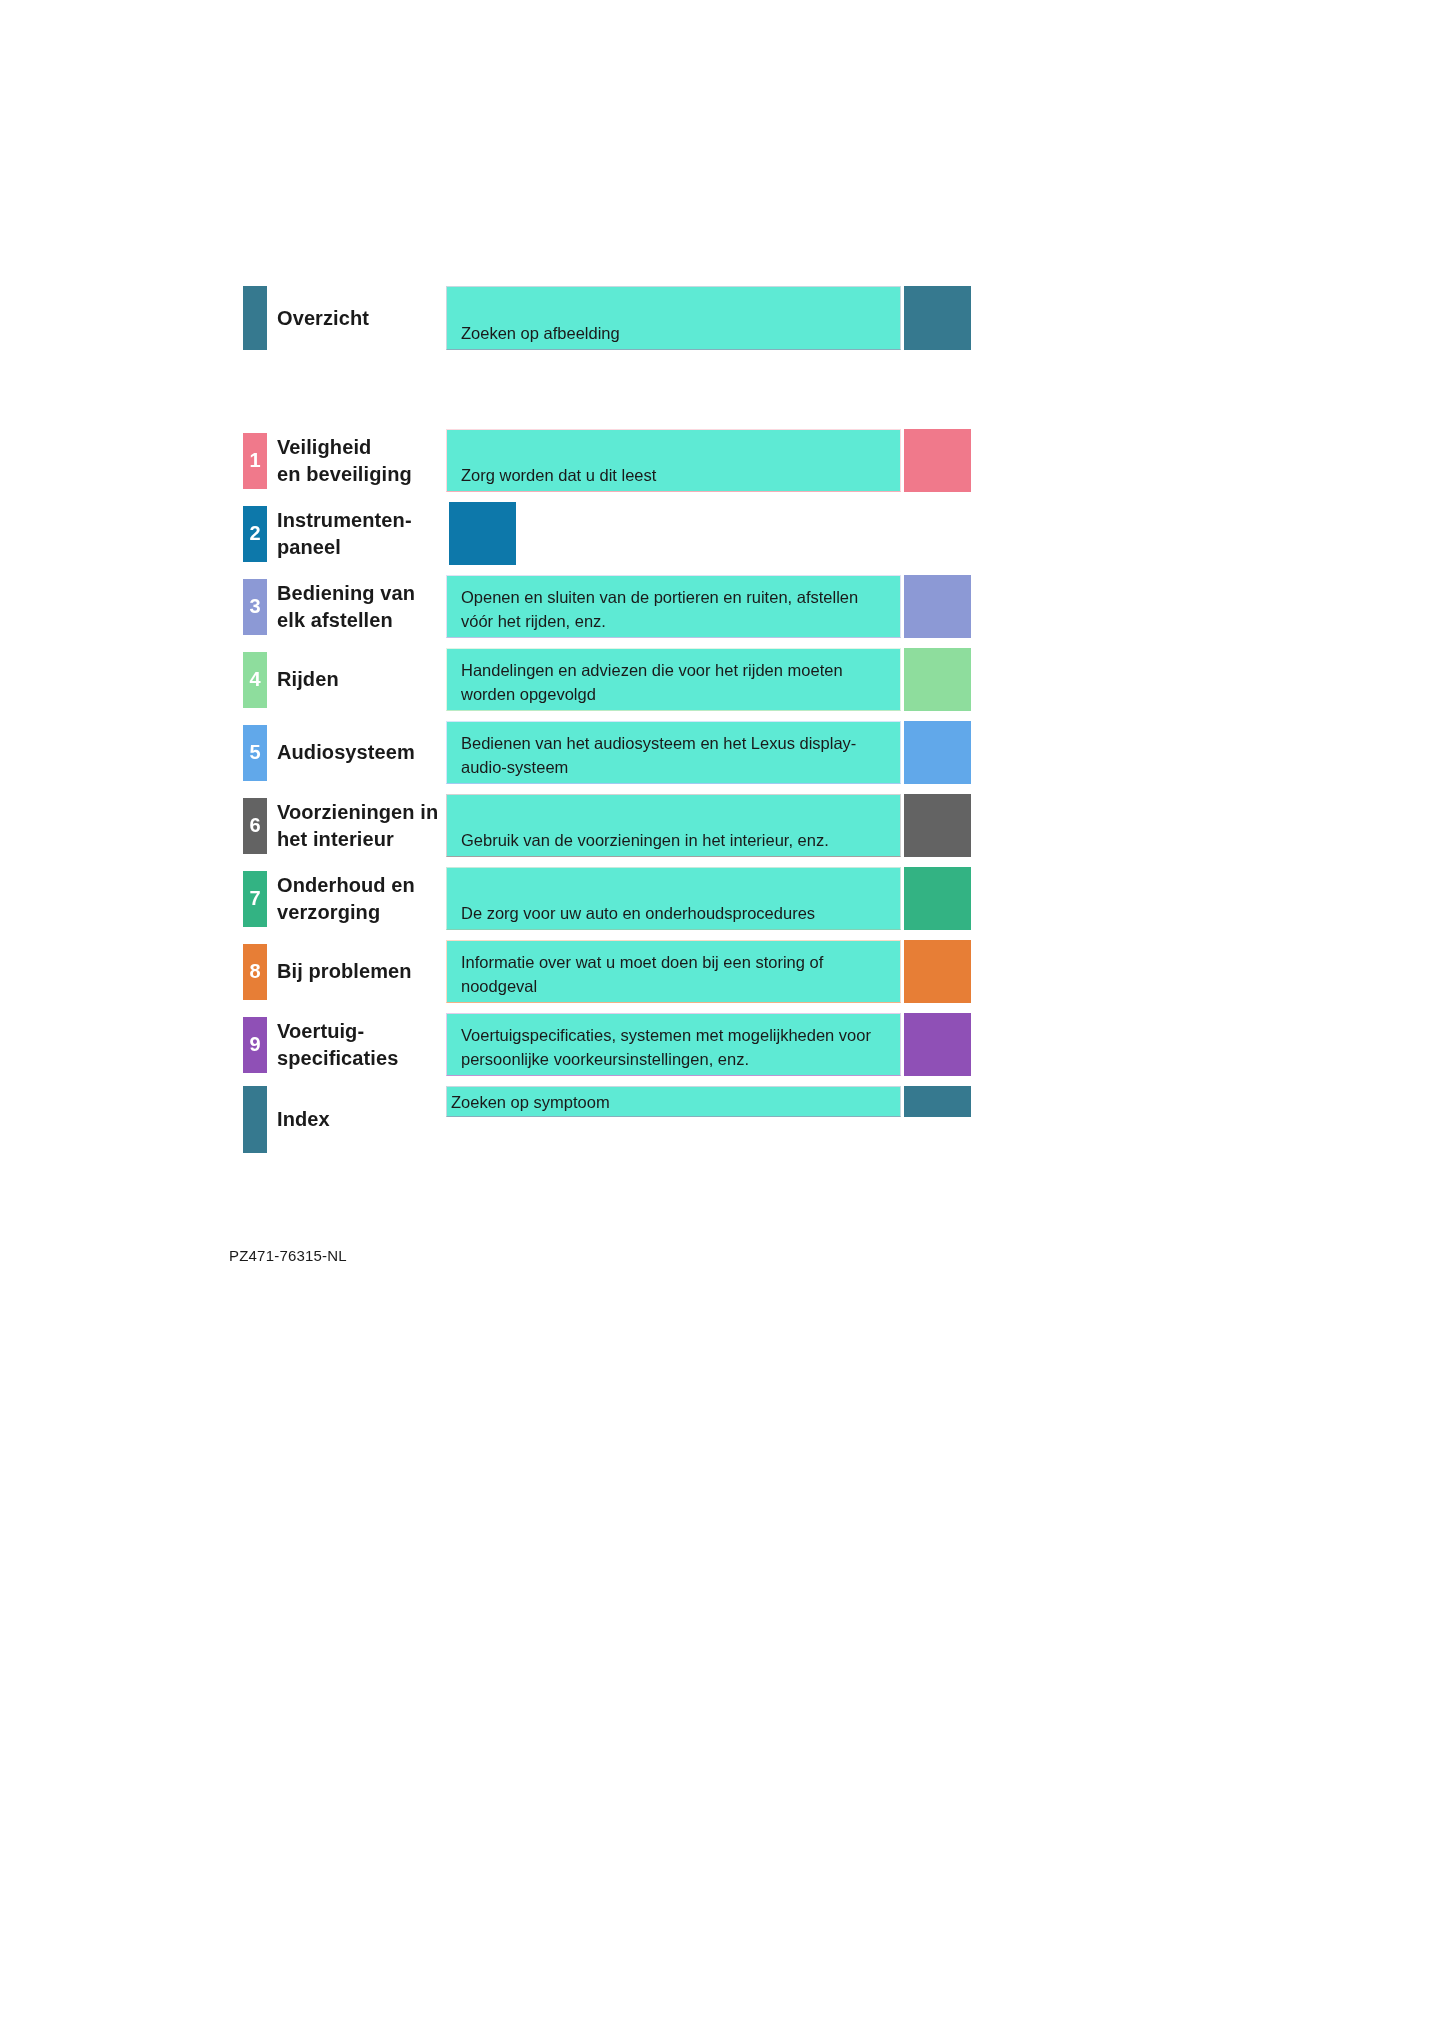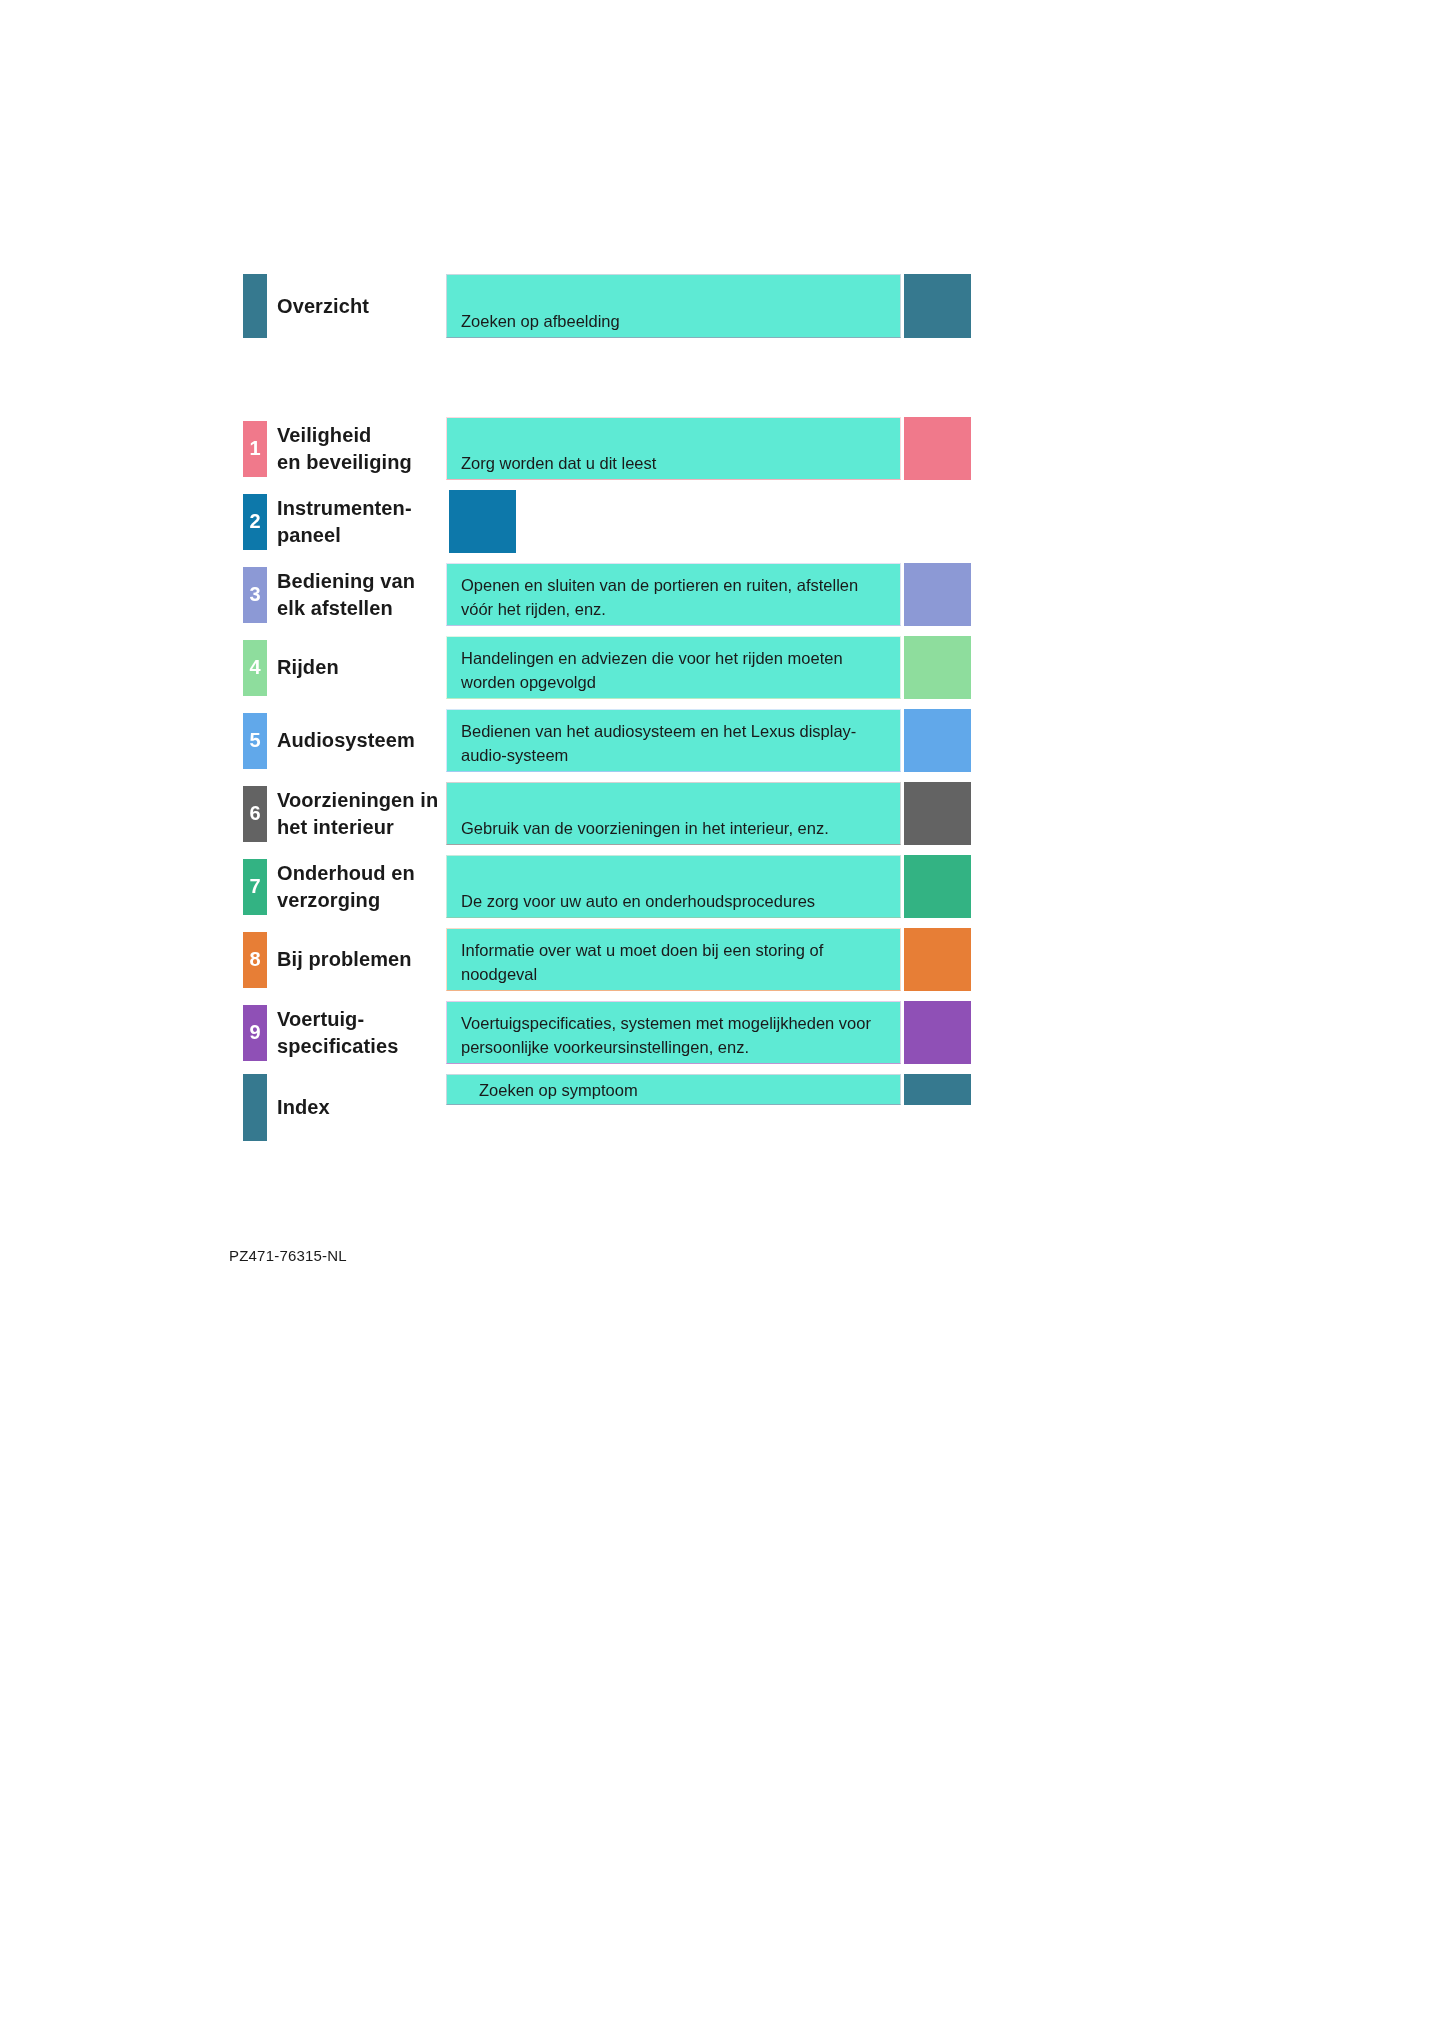--- a/index.html
+++ b/index.html
@@ -9,21 +9,21 @@
     width:1445px;
     height:2044px;
     background:#ffffff;
     font-family:"Liberation Sans", sans-serif;
     color:#1a1a1a;
     overflow:hidden;
   }
   .toc {
     position:absolute;
     left:243px;
-    top:274px;
+    top:286px;
     width:728px;
   }
   .row {
     display:flex;
     align-items:stretch;
     height:63px;
     margin-bottom:10px;
   }
   .row.overview-row { height:64px; margin-bottom:79px; }
   .row.index-row { height:67px; margin-bottom:0; }
@@ -73,21 +73,21 @@
     flex:1 1 auto;
     display:flex;
     flex-direction:column;
     justify-content:space-between;
   }
   .index-entry {
     display:flex;
     align-items:stretch;
     height:31px;
   }
-  .index-entry .desc { font-size:16.5px; padding:2px 32px; }
+  .index-entry .desc { font-size:16.5px; padding:2px 4px; }
   .index-entry .block { flex:0 0 67px; }
   .footer {
     position:absolute;
     left:229px;
     top:1247px;
     font-size:15px;
     letter-spacing:0.2px;
   }
 </style>
 </head>

